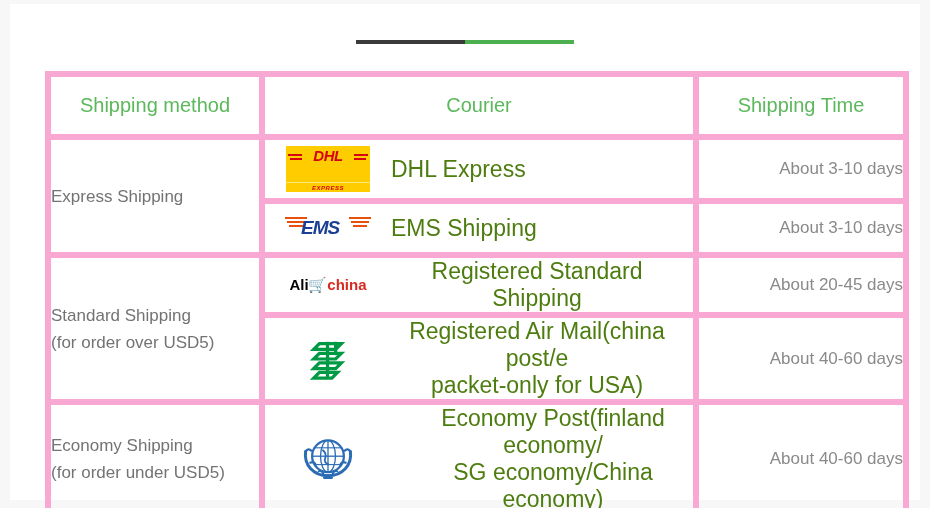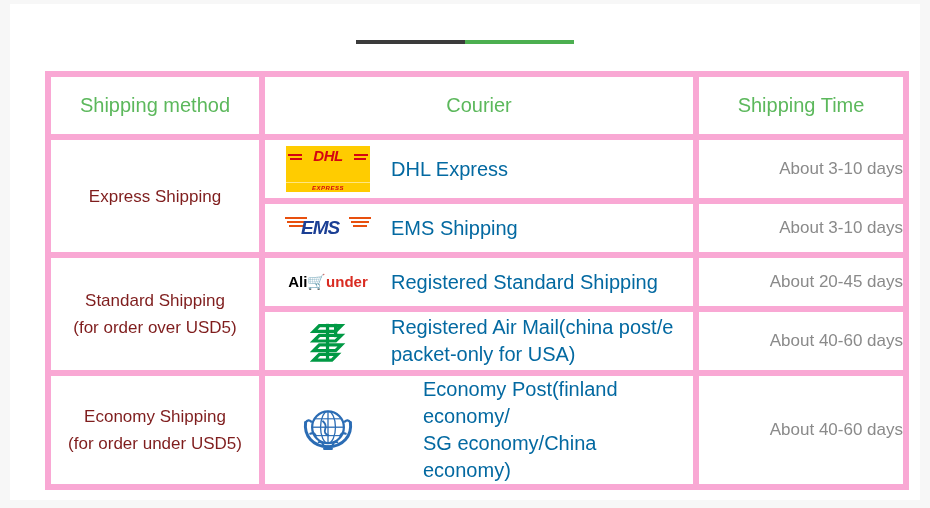--- a/index.html
+++ b/index.html
@@ -69,23 +69,22 @@
 
   th.head-cell {
     height: 57px;
     font-size: 20px;
     font-weight: 400;
     color: #5cb85c;
     text-align: center;
   }
 
   td.method-cell {
-    text-align: center;
     font-size: 17px;
-    color: #7f1d1d;
+    color: #737373;
     line-height: 27px;
     padding: 6px 8px;
   }
   td.method-cell .line2 { display: block; }
 
   td.courier-cell {
     padding: 0;
   }
   .courier-inner {
     display: flex;
@@ -94,24 +93,25 @@
   }
   .logo-slot {
     width: 126px;
     min-width: 126px;
     display: flex;
     align-items: center;
     justify-content: center;
     padding: 6px 0;
   }
   .courier-text {
-    font-size: 20px;
-    color: #0369a1;
+    font-size: 23px;
+    color: #4d7c0f;
     line-height: 27px;
     padding-right: 10px;
+    text-align: center;
   }
   .courier-text .line2 { display: block; }
 
   td.time-cell {
     text-align: right;
     font-size: 17px;
     color: #8a8a8a;
     line-height: 26px;
     padding: 6px 4px;
   }
@@ -291,21 +291,21 @@
 
         <tr>
           <td class="method-cell" rowspan="2">
             <span>Standard Shipping</span>
             <span class="line2">(for order over USD5)</span>
           </td>
           <td class="courier-cell">
             <div class="courier-inner">
               <span class="logo-slot">
                 <span class="logo-ali">
-                  <span class="ali-a">Ali</span><span class="ali-cart">🛒</span><span class="ali-x">under</span>
+                  <span class="ali-a">Ali</span><span class="ali-cart">🛒</span><span class="ali-x">china</span>
                 </span>
               </span>
               <span class="courier-text">Registered Standard Shipping</span>
             </div>
           </td>
           <td class="time-cell">About 20-45 days</td>
         </tr>
 
         <tr>
           <td class="courier-cell">

